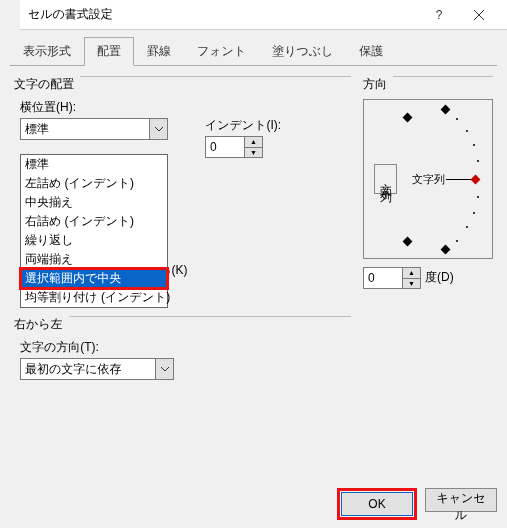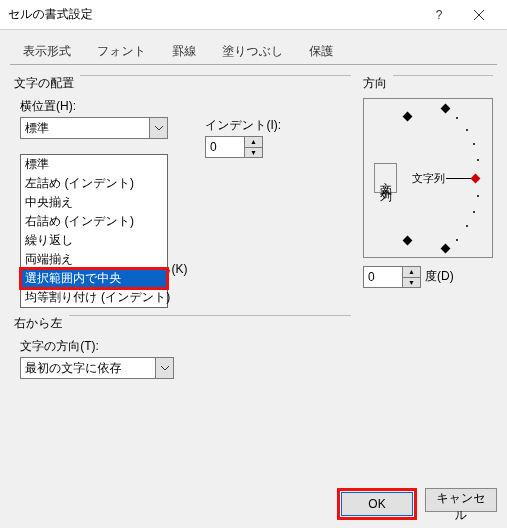--- a/index.html
+++ b/index.html
@@ -13,20 +13,21 @@
     overflow: hidden;
     position: relative;
   }
   .titlebar {
     height: 30px;
     background: #fff;
     border-bottom: 1px solid #d0d0d0;
     display: flex;
     align-items: center;
     padding: 0 8px;
+    margin-left: 20px;
   }
   .titlebar .title { flex: 1; }
   .titlebar .btn {
     width: 40px; height: 28px;
     display: flex; align-items: center; justify-content: center;
     color: #333;
   }
   .dialog-body {
     padding: 6px 10px 0 10px;
   }
@@ -175,22 +176,23 @@
     <svg width="10" height="10">
         <line x1="0" y1="0" x2="10" y2="10" stroke="#333"></line>
         <line x1="10" y1="0" x2="0" y2="10" stroke="#333"></line>
       </svg>
   </div>
 </div>
 
 <div class="dialog-body">
   <div class="tabs">
     <div class="tab">表示形式</div>
+    <div class="tab active">配置</div>
+    <div class="tab">罫線</div>
     <div class="tab">フォント</div>
-    <div class="tab">罫線</div>
     <div class="tab">塗りつぶし</div>
     <div class="tab">保護</div>
   </div>
 
   <div class="content">
     <div class="left-col">
 
       <div class="group-header">
         <span class="gh-text">文字の配置</span>
         <span class="gh-line"></span>

